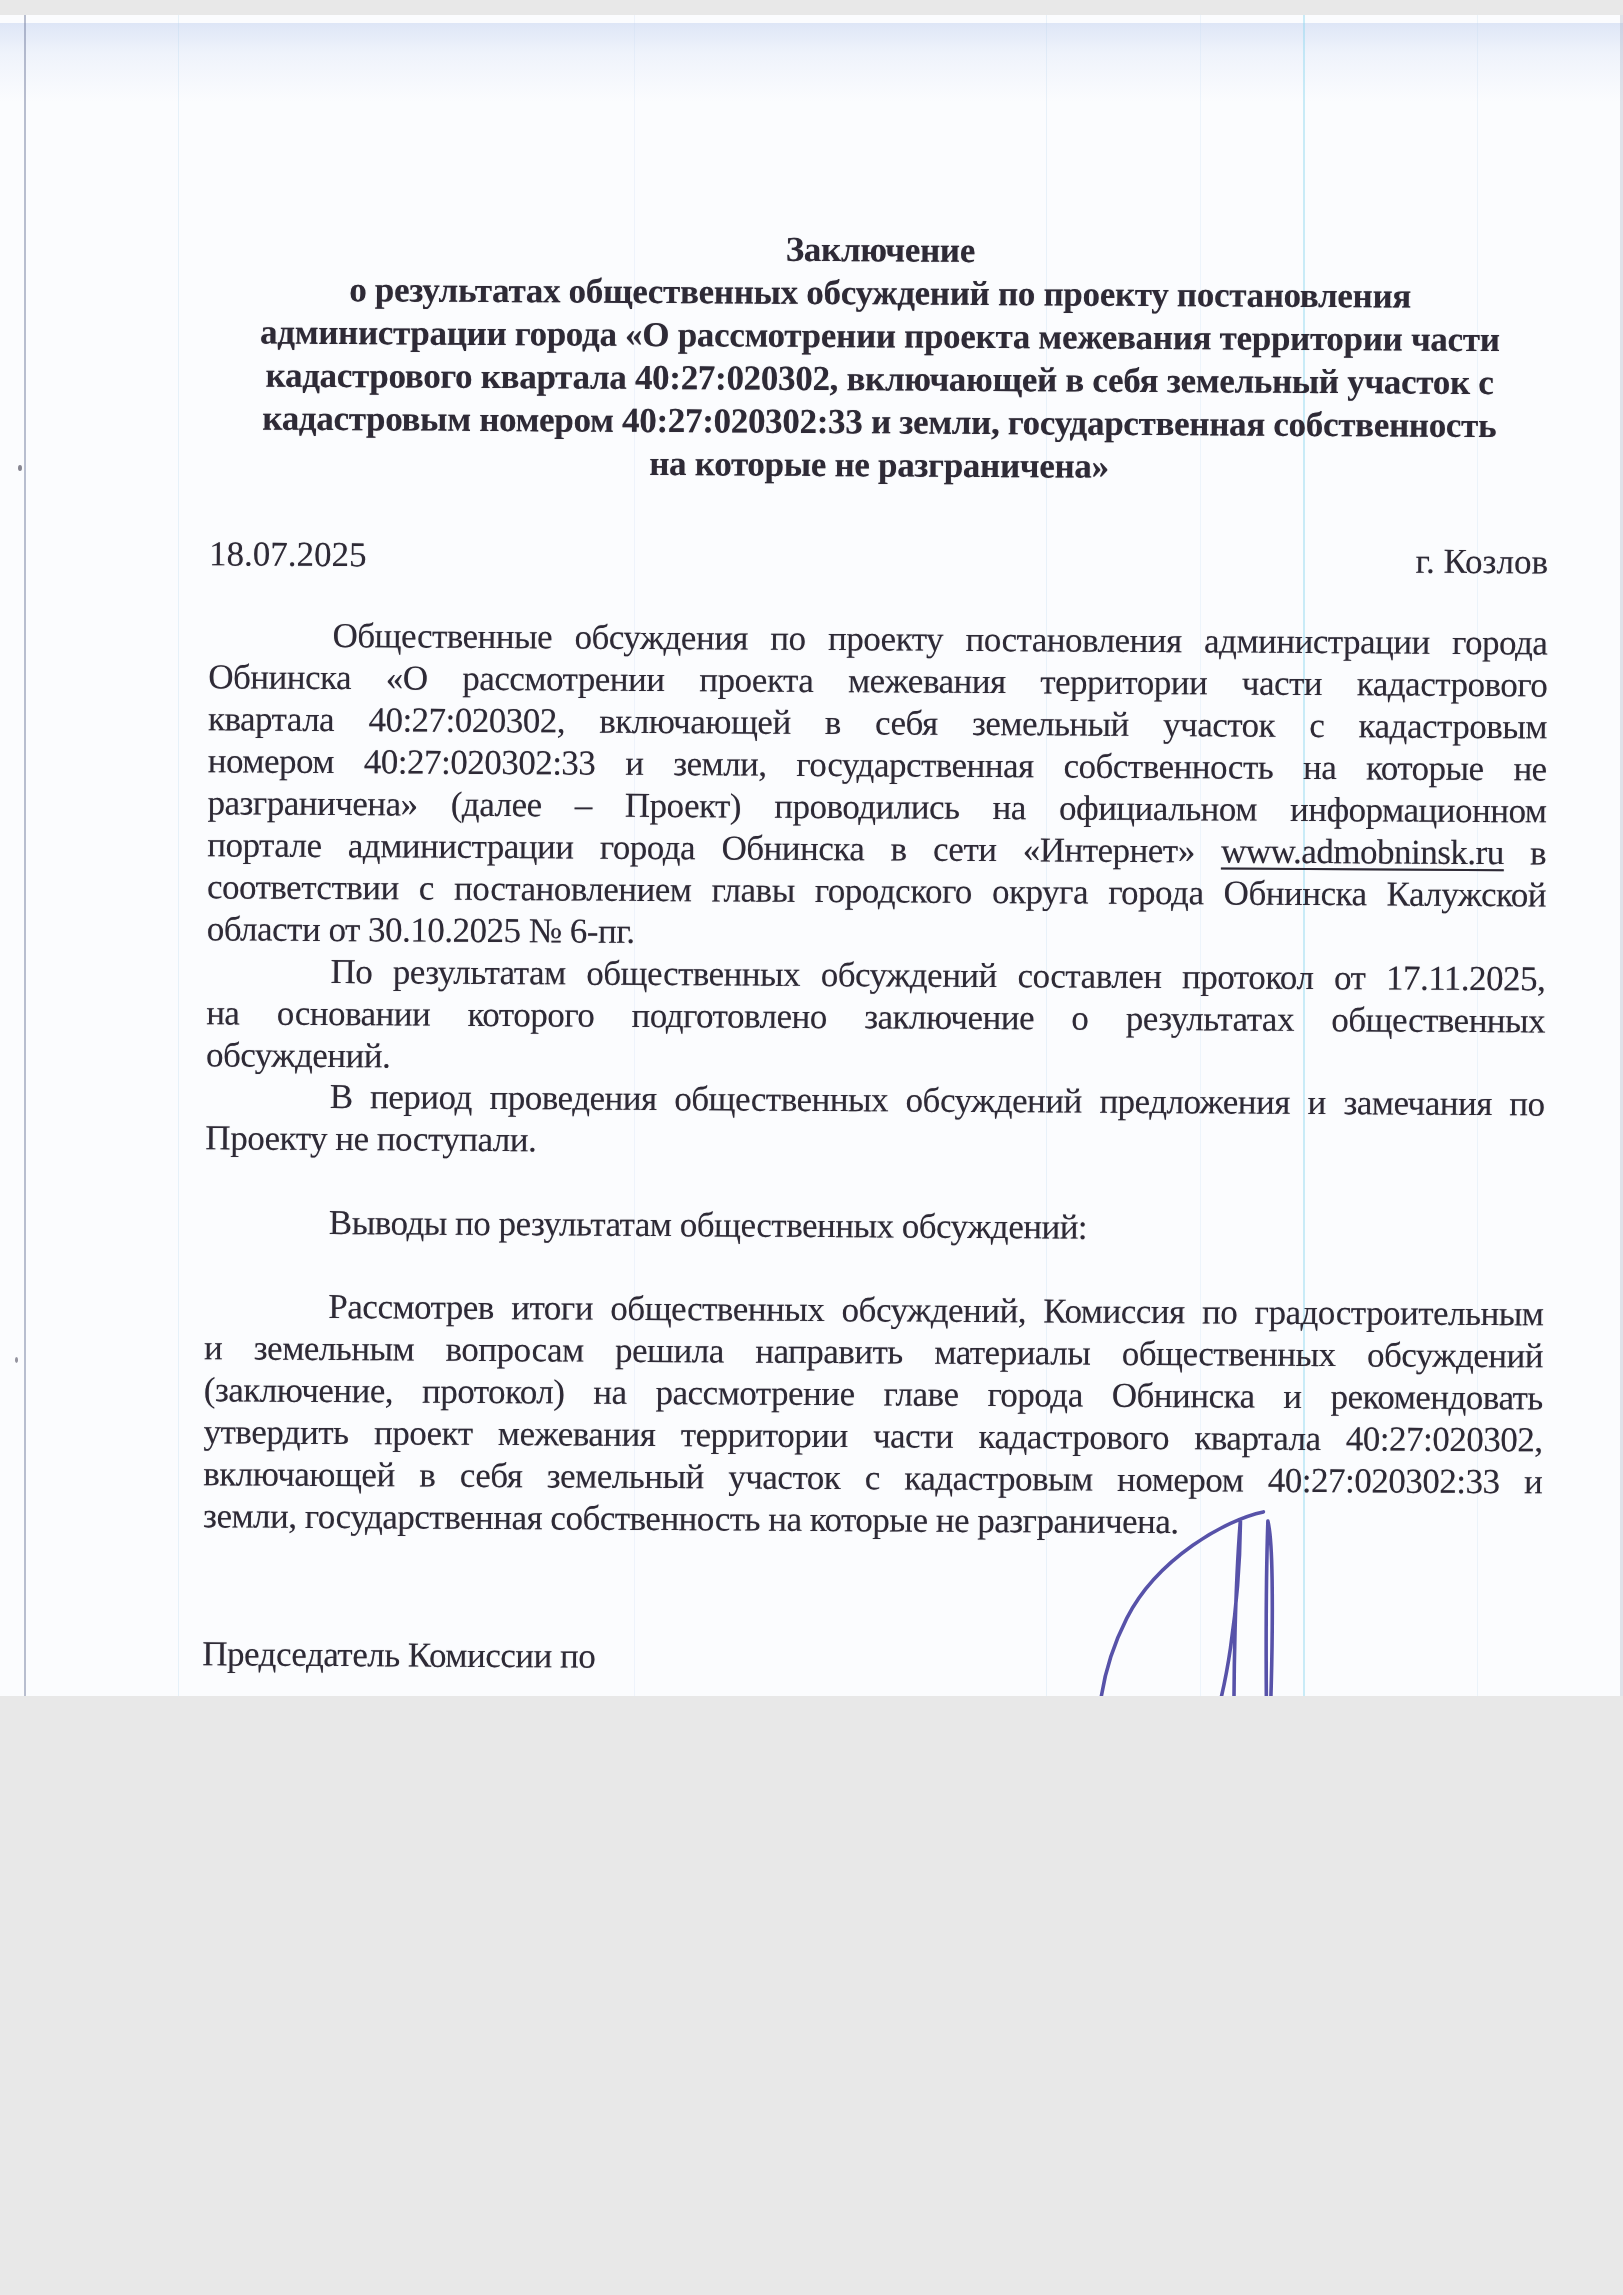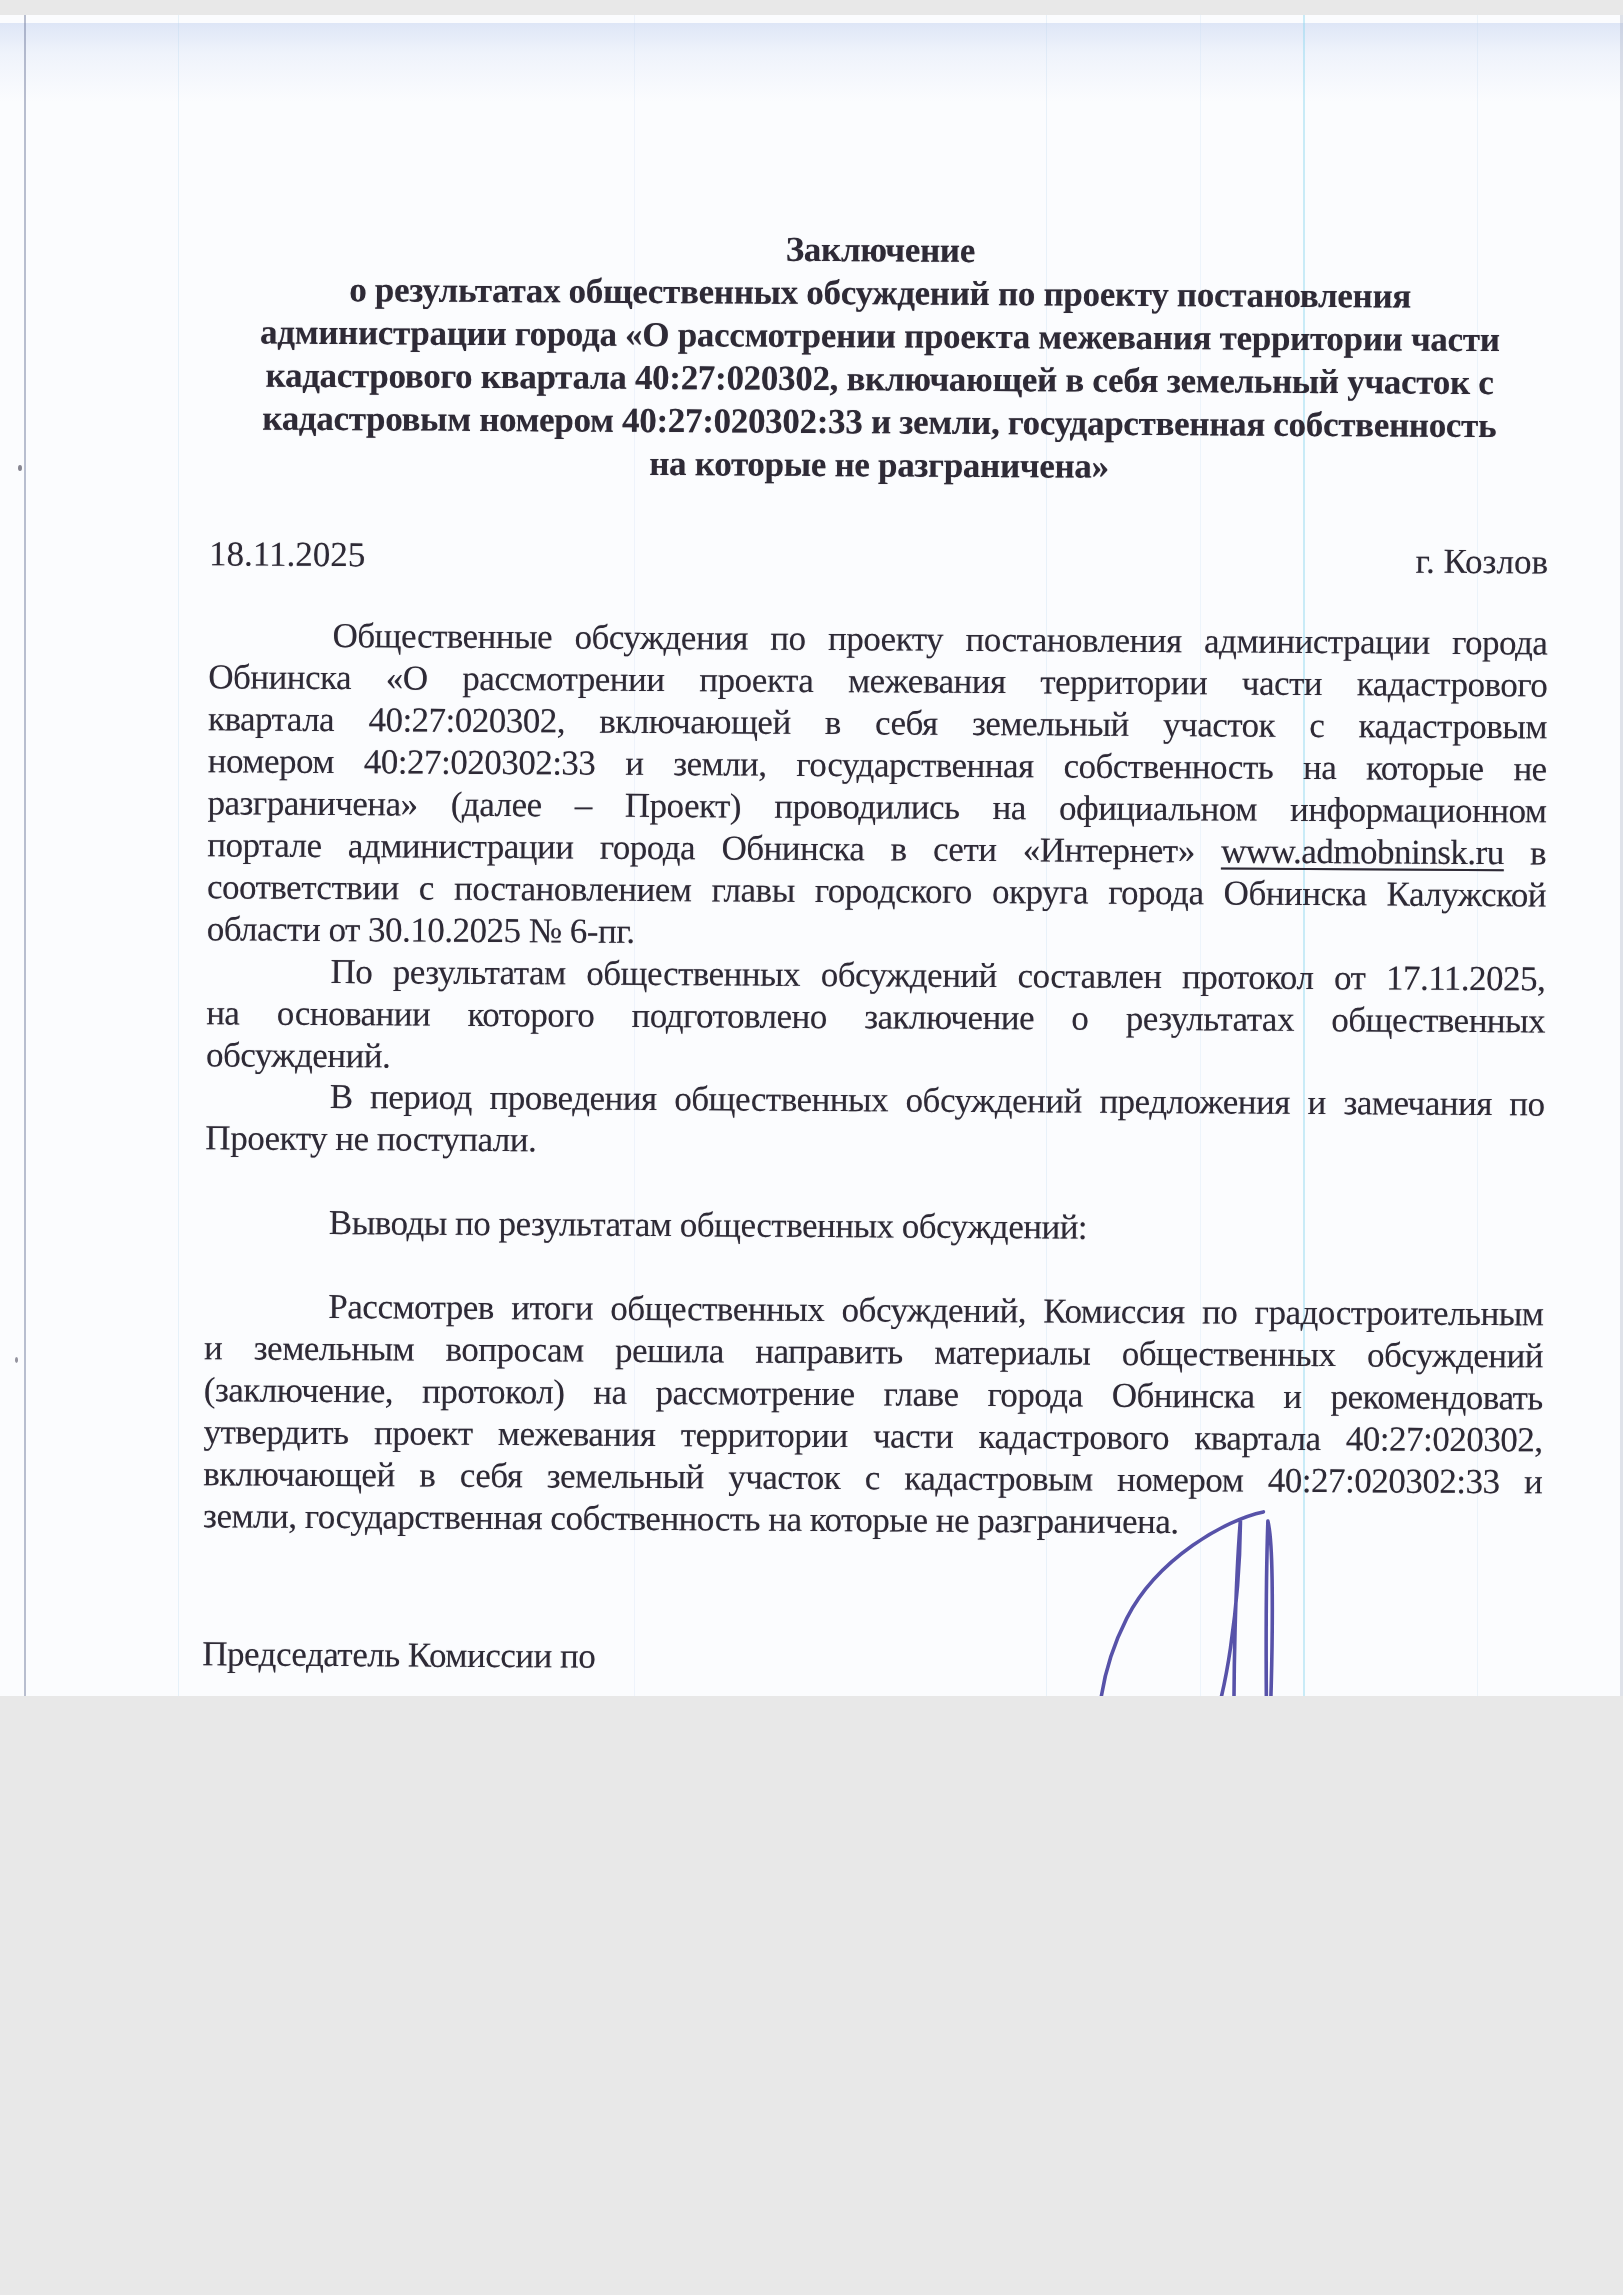--- a/index.html
+++ b/index.html
@@ -76,21 +76,21 @@
     <header class="abs" style="top:213px">
       <div class="t-line">Заключение</div>
       <div class="t-line">о результатах общественных обсуждений по проекту постановления</div>
       <div class="t-line">администрации города «О рассмотрении проекта межевания территории части</div>
       <div class="t-line">кадастрового квартала 40:27:020302, включающей в себя земельный участок с</div>
       <div class="t-line">кадастровым номером 40:27:020302:33 и земли, государственная собственность</div>
       <div class="t-line">на которые не разграничена»</div>
     </header>
 
     <div class="abs dateline" style="top:522px">
-      <span>18.11.2025</span>
+      <span>18.07.2025</span>
       <span>г. Козлов</span>
     </div>
 
     <section class="abs" style="top:603px">
       <div class="line just indent">Общественные обсуждения по проекту постановления администрации города</div>
       <div class="line just">Обнинска «О рассмотрении проекта межевания территории части кадастрового</div>
       <div class="line just">квартала 40:27:020302, включающей в себя земельный участок с кадастровым</div>
       <div class="line just">номером 40:27:020302:33 и земли, государственная собственность на которые не</div>
       <div class="line just">разграничена» (далее – Проект) проводились на официальном информационном</div>
       <div class="line just">

